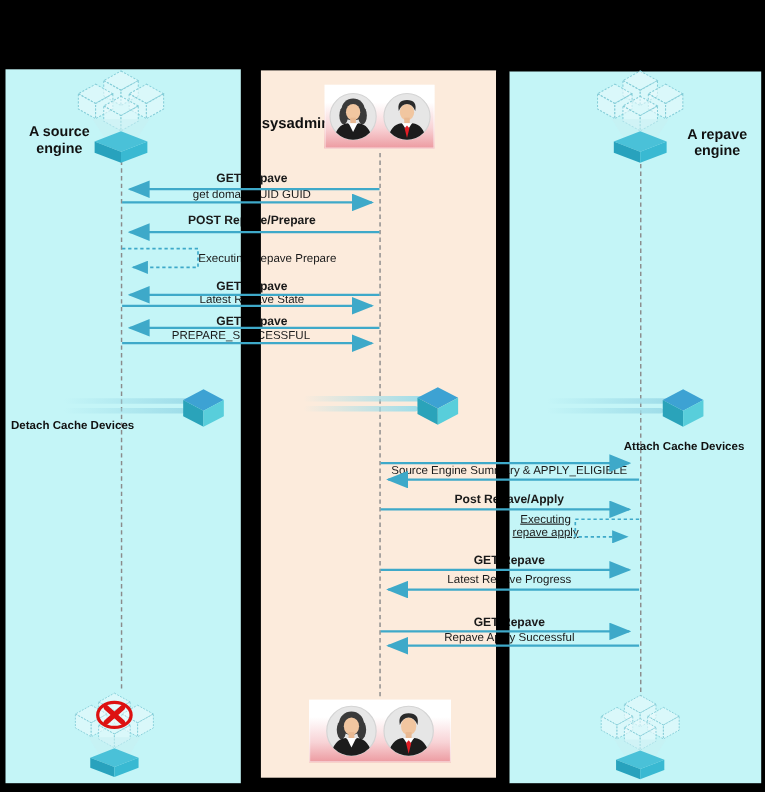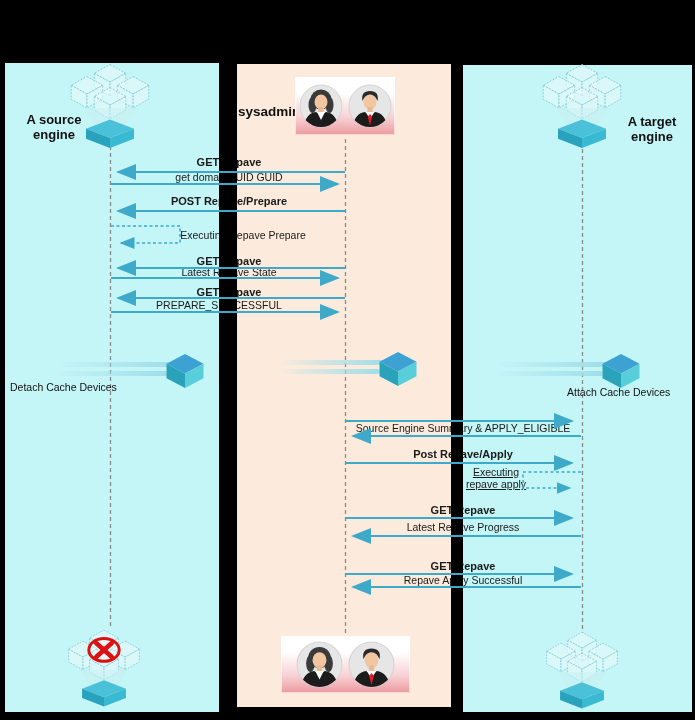--- a/index.html
+++ b/index.html
@@ -18,21 +18,21 @@
   .lbl{
     position:absolute;z-index:3;font-size:10.5px;color:#1a1a1a;
     text-align:center;white-space:nowrap;line-height:12px;
   }
   .bold{font-weight:bold;font-size:11px;}
   .participant-title{
     position:absolute;z-index:3;font-weight:bold;font-size:13px;
     color:#111;text-align:center;line-height:15px;
   }
   .cache-lbl{
-    position:absolute;z-index:3;font-weight:normal;font-size:10.5px;
+    position:absolute;z-index:3;font-weight:bold;font-size:10.5px;
     color:#111;white-space:nowrap;
   }
   .avatar-card{
     position:absolute;z-index:3;display:flex;align-items:center;
     justify-content:center;gap:5px;
     background:linear-gradient(180deg,#ffffff 28%,#f8d3d6 68%,#ec9aa0 100%);
     box-shadow:0 0 0 1px rgba(255,255,255,0.6) inset;
   }
   .streak{
     position:absolute;z-index:3;height:5px;border-radius:3px;
@@ -106,21 +106,21 @@
 <svg class="layer lifelines" width="695" height="720">
   <g stroke="#8b8b8b" stroke-width="1.3" stroke-dasharray="4,3">
     <line x1="110.5" y1="146" x2="110.5" y2="626"></line>
     <line x1="345.5" y1="139" x2="345.5" y2="633"></line>
     <line x1="582.5" y1="149" x2="582.5" y2="633"></line>
   </g>
 </svg>
 
 <div class="participant-title" style="left:8px;top:112px;width:92px;">A source engine</div>
 <div class="participant-title" style="left:238px;top:104px;width:60px;font-size:13.5px;">sysadmin</div>
-<div class="participant-title" style="left:608px;top:114px;width:88px;">A target engine</div>
+<div class="participant-title" style="left:608px;top:114px;width:88px;">A repave engine</div>
 
 <svg class="content" style="left:62px;top:62px;" width="96" height="89" viewBox="-52 -38 104 96">
     <use href="#engine-icon" xlink:href="#engine-icon"></use>
   </svg>
 <svg class="content" style="left:534px;top:62px;" width="96" height="89" viewBox="-52 -38 104 96">
     <use href="#engine-icon" xlink:href="#engine-icon"></use>
   </svg>
 <svg class="content" style="left:60px;top:628px;" width="88" height="81" viewBox="-52 -38 104 96">
   <use href="#engine-icon" xlink:href="#engine-icon"></use>
   <g>
@@ -159,21 +159,21 @@
 <svg class="content" style="left:165px;top:353px;" width="40" height="36" viewBox="-20 -11 40 37">
     <use href="#cache-cube" xlink:href="#cache-cube"></use>
   </svg>
 <svg class="content" style="left:378px;top:351px;" width="40" height="36" viewBox="-20 -11 40 37">
     <use href="#cache-cube" xlink:href="#cache-cube"></use>
   </svg>
 <svg class="content" style="left:601px;top:353px;" width="40" height="36" viewBox="-20 -11 40 37">
     <use href="#cache-cube" xlink:href="#cache-cube"></use>
   </svg>
 <div class="cache-lbl" style="left:10px;top:381px;">Detach Cache Devices</div>
-<div class="cache-lbl" style="left:567px;top:386px;">Attach Cache Devices</div>
+<div class="cache-lbl" style="left:567px;top:400px;">Attach Cache Devices</div>
 
 <div class="lbl bold" style="left:109px;top:156px;width:240px;">GET Repave</div>
 <div class="lbl" style="left:109px;top:171px;width:240px;">get domainGUID GUID</div>
 <div class="lbl bold" style="left:109px;top:195px;width:240px;">POST Repave/Prepare</div>
 <div class="selfloop-lbl" style="left:153px;top:229px;width:180px;">Executing Repave Prepare</div>
 <div class="lbl bold" style="left:109px;top:255px;width:240px;">GET Repave</div>
 <div class="lbl" style="left:109px;top:266px;width:240px;">Latest Repave State</div>
 <div class="lbl bold" style="left:109px;top:286px;width:240px;">GET Repave</div>
 <div class="lbl" style="left:99px;top:299px;width:240px;">PREPARE_SUCCESSFUL</div>
 

